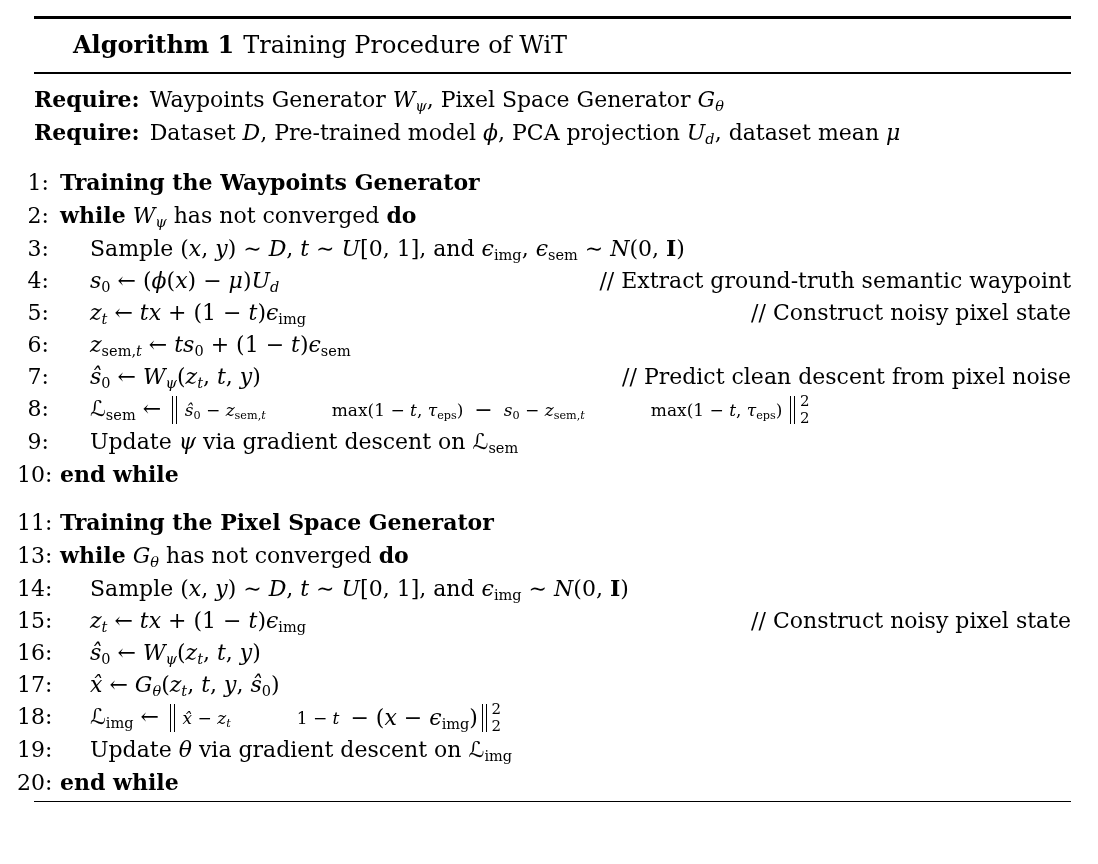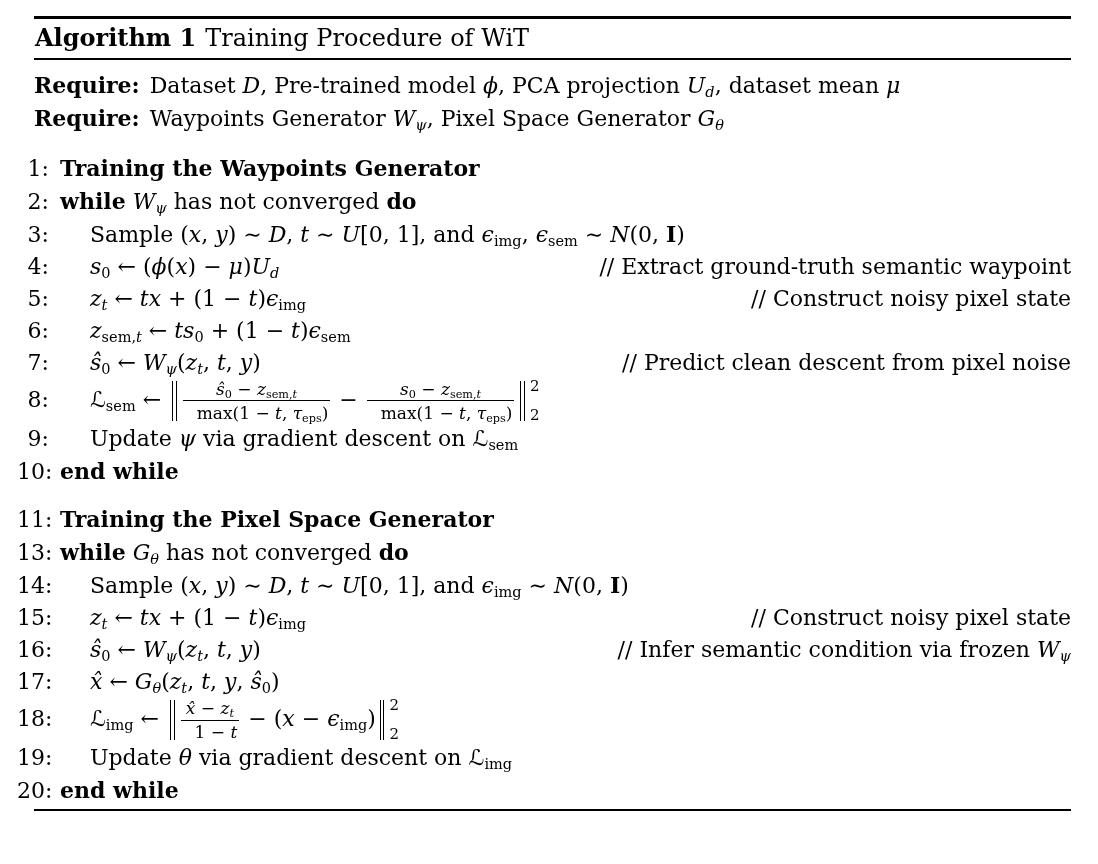--- a/index.html
+++ b/index.html
@@ -6,62 +6,62 @@
   body{
     width:1098px;height:864px;background:#ffffff;color:#000000;
     font-family:"DejaVu Serif","DejaVu Sans","Liberation Serif",serif;
     font-size:22px;overflow:hidden;
   }
   .algo{margin:16px 27px 0 34px;}
   .rule{background:#000;}
   .rule.thick{height:3px;}
   .rule.mid{height:1.5px;}
   .rule.bottom{height:1.5px;margin-top:2px;}
-  .caption{padding:6px 0 7px 1px;font-size:24px;line-height:26px;white-space:nowrap;}
+  .caption{padding:6px 0 7px 1px;font-size:24px;line-height:40px;white-space:nowrap;margin-left:38px;}
   .caption .lbl{font-weight:bold;margin-right:9px;}
   .req-block{padding-top:9px;}
   .require-line{line-height:32px;white-space:nowrap;}
   .require-line .kw{font-weight:bold;margin-right:10px;}
   .lines{padding-top:2px;}
   .line{display:flex;align-items:baseline;line-height:32px;min-height:32px;margin-left:-17px;}
   .line.gap{margin-top:15px;}
   .num{flex:none;width:32px;text-align:right;margin-right:11px;}
   .content{white-space:nowrap;}
   .content.indent1{padding-left:30px;}
   .comment{margin-left:auto;padding-left:24px;white-space:nowrap;text-align:right;}
   .rm{font-style:normal;}
   .it{font-style:italic;}
   .bf{font-weight:bold;}
   .cal{font-style:italic;}
   .scr{font-style:normal;}
   sub,sup{font-size:66%;line-height:0;}
   sub{vertical-align:-0.25em;}
-  .frac{display:inline-flex;flex-direction:column;align-items:center;vertical-align:middle;
-        font-size:17px;line-height:1.18;margin:0 2px;text-align:center;}
+  .frac{display:inline-flex;flex-direction:row;align-items:center;vertical-align:middle;
+        font-size:17px;line-height:1.18;margin:0 2px;text-align:center;gap:25px;}
   .frac .fn{padding:0 2px;}
   .frac .fbar{align-self:stretch;height:1.4px;background:#000;margin:1.5px 0;}
   .frac .fd{padding:0 2px;margin-left:12px;}
   .norm{display:inline-flex;align-items:center;vertical-align:middle;margin:0 1px;}
   .nbar{align-self:stretch;width:2.6px;border-left:1.5px solid #000;border-right:1.5px solid #000;margin:2px 3px;}
   .ncontent{display:inline-block;padding:0 1px;}
   .nscripts{display:inline-flex;flex-direction:column;justify-content:space-between;align-self:stretch;
             font-size:15px;line-height:1;padding-left:2px;}
 </style>
 </head>
 <body>
 
 <div class="algo">
   <div class="rule thick"></div>
   <div class="caption">
     <span class="lbl">Algorithm 1</span><span>Training Procedure of WiT</span>
   </div>
   <div class="rule mid"></div>
   <div class="req-block">
+      <div class="require-line"><span class="kw">Require:</span><span class="content"><span class="rm">Waypoints Generator </span><span class="it">W</span><sub><span class="it">ψ</span></sub><span class="rm">, Pixel Space Generator </span><span class="it">G</span><sub><span class="it">θ</span></sub></span></div>
       <div class="require-line"><span class="kw">Require:</span><span class="content"><span class="rm">Dataset </span><span class="cal">D</span><span class="rm">, Pre-trained model </span><span class="it">ϕ</span><span class="rm">, PCA projection </span><span class="it">U</span><sub><span class="it">d</span></sub><span class="rm">, dataset mean </span><span class="it">μ</span></span></div>
-      <div class="require-line"><span class="kw">Require:</span><span class="content"><span class="rm">Waypoints Generator </span><span class="it">W</span><sub><span class="it">ψ</span></sub><span class="rm">, Pixel Space Generator </span><span class="it">G</span><sub><span class="it">θ</span></sub></span></div>
     </div>
   <div class="lines">
       <div class="line gap">
         <span class="num">1:</span>
         <span class="content indent0"><span class="bf">Training the Waypoints Generator</span></span>
       </div>
       <div class="line">
         <span class="num">2:</span>
         <span class="content indent0"><span class="bf">while</span><span class="rm"> </span><span class="it">W</span><sub><span class="it">ψ</span></sub><span class="rm"> has not converged </span><span class="bf">do</span></span>
       </div>
@@ -129,21 +129,20 @@
         <span class="content indent1"><span class="rm">Sample (</span><span class="it">x</span><span class="rm">, </span><span class="it">y</span><span class="rm">) ∼ </span><span class="cal">D</span><span class="rm">, </span><span class="it">t</span><span class="rm"> ∼ </span><span class="cal">U</span><span class="rm">[0, 1], and </span><span class="it">ϵ</span><sub><span class="rm">img</span></sub><span class="rm"> ∼ </span><span class="cal">N</span><span class="rm">(0, </span><span class="bf">I</span><span class="rm">)</span></span>
       </div>
       <div class="line">
         <span class="num">15:</span>
         <span class="content indent1"><span class="it">z</span><sub><span class="it">t</span></sub><span class="rm"> ← </span><span class="it">tx</span><span class="rm"> + (1 − </span><span class="it">t</span><span class="rm">)</span><span class="it">ϵ</span><sub><span class="rm">img</span></sub></span>
         <span class="comment"><span class="rm">// Construct noisy pixel state</span></span>
       </div>
       <div class="line">
         <span class="num">16:</span>
         <span class="content indent1"><span class="it">ŝ</span><sub><span class="rm">0</span></sub><span class="rm"> ← </span><span class="it">W</span><sub><span class="it">ψ</span></sub><span class="rm">(</span><span class="it">z</span><sub><span class="it">t</span></sub><span class="rm">, </span><span class="it">t</span><span class="rm">, </span><span class="it">y</span><span class="rm">)</span></span>
-        <span class="comment"><span class="rm">// Infer semantic condition via frozen </span><span class="it">W</span><sub><span class="it">ψ</span></sub></span>
       </div>
       <div class="line">
         <span class="num">17:</span>
         <span class="content indent1"><span class="it">x̂</span><span class="rm"> ← </span><span class="it">G</span><sub><span class="it">θ</span></sub><span class="rm">(</span><span class="it">z</span><sub><span class="it">t</span></sub><span class="rm">, </span><span class="it">t</span><span class="rm">, </span><span class="it">y</span><span class="rm">, </span><span class="it">ŝ</span><sub><span class="rm">0</span></sub><span class="rm">)</span></span>
       </div>
       <div class="line">
         <span class="num">18:</span>
         <span class="content indent1"><span class="scr">ℒ</span><sub><span class="rm">img</span></sub><span class="rm"> ← </span><span class="norm">
             <span class="nbar"></span>
             <span class="ncontent"><span class="frac">

